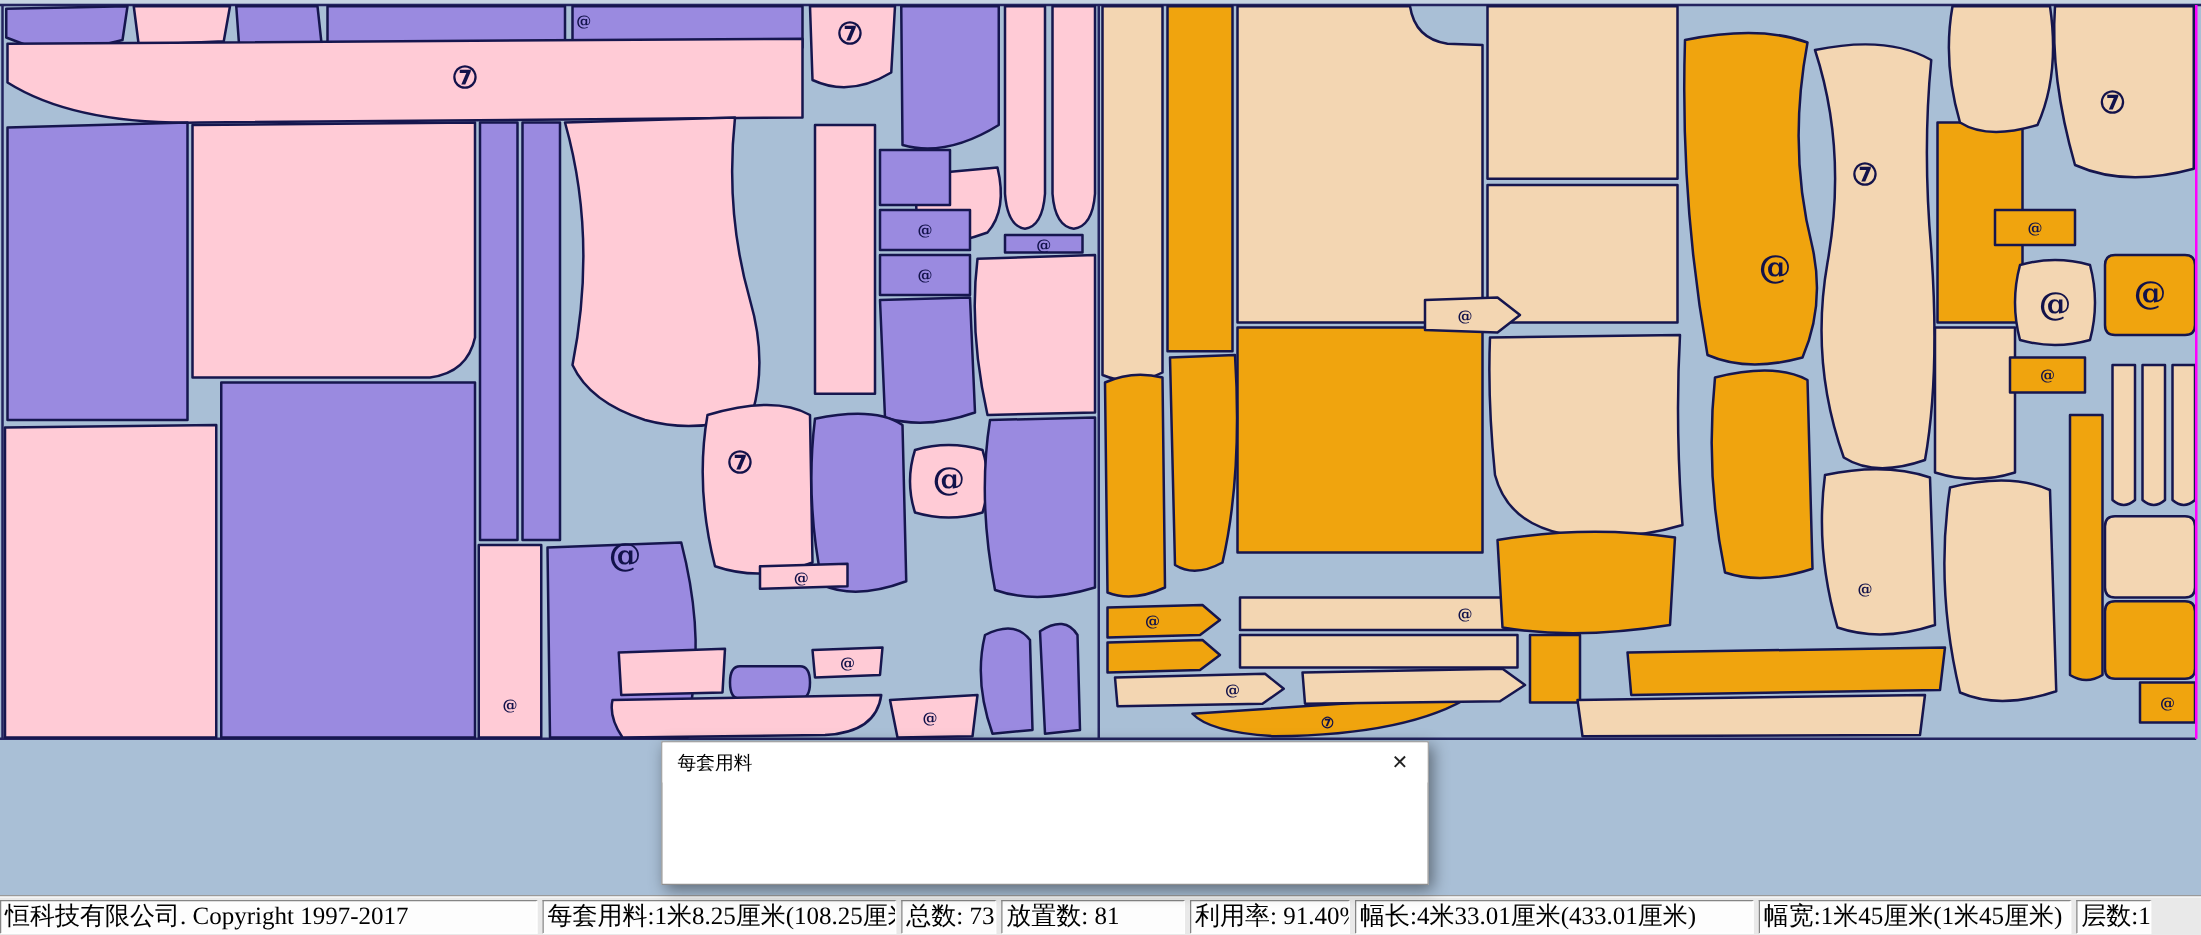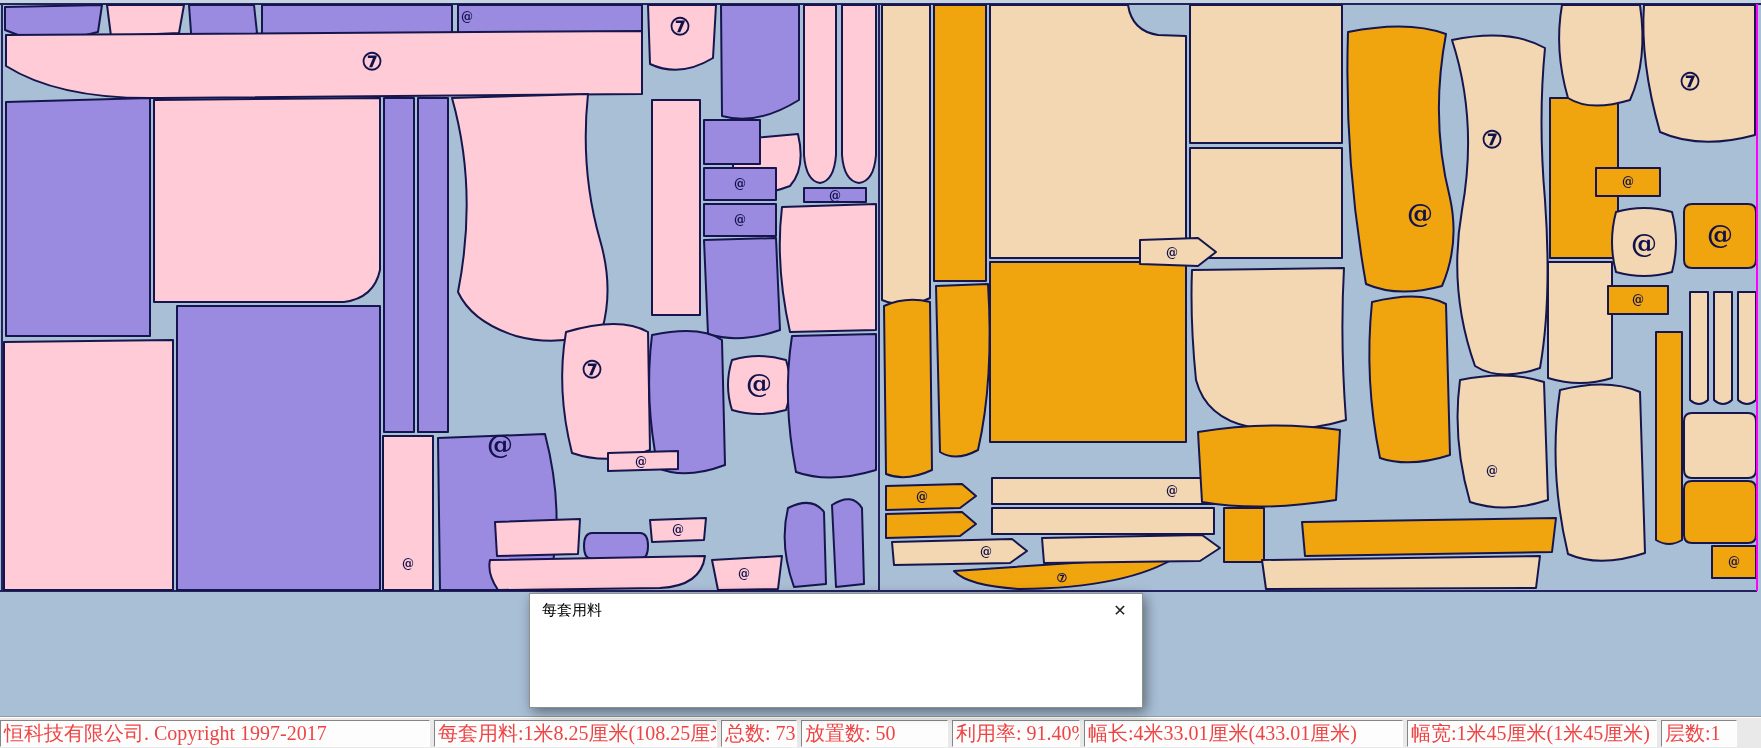--- a/index.html
+++ b/index.html
@@ -54,21 +54,21 @@
   .statusbar{
     position:absolute;left:0;top:716px;width:1761px;height:32px;
     background:#e9e9e9;border-top:1px solid #9a9a9a;box-sizing:border-box;
     box-shadow:inset 0 1px 0 #ffffff;
   }
   .sb-field{
     position:absolute;top:3px;height:27px;background:#fdfdfd;
     border:1px solid;border-color:#858585 #ffffff #ffffff #858585;
     box-sizing:border-box;overflow:hidden;white-space:nowrap;
     font-family:"Liberation Serif","DejaVu Serif",serif;
-    font-size:20px;line-height:25px;color:#ef4444;padding-left:3px;
+    font-size:20px;line-height:25px;color:#000000;padding-left:3px;
   }
 </style>
 </head>
 <body>
 
 <div class="canvas">
 <svg width="1761" height="716" viewBox="0 0 1761 716" xmlns="http://www.w3.org/2000/svg">
   <rect x="0" y="0" width="1761" height="716" fill="#a9bfd6"></rect>
   <rect x="0" y="0" width="1761" height="3" fill="#c6d4e2"></rect>
   <line x1="0" y1="4" x2="1761" y2="4" stroke="#23235f" stroke-width="2"></line>
@@ -199,19 +199,19 @@
   <div class="dialog-title">
     <span>每套用料</span>
     <span class="dialog-close">✕</span>
   </div>
 </div>
 
 <div class="statusbar" id="statusbar">
     <div class="sb-field" style="left: 0px; width: 430px;">恒科技有限公司. Copyright 1997-2017</div>
     <div class="sb-field" style="left: 434px; width: 283px;">每套用料:1米8.25厘米(108.25厘米)</div>
     <div class="sb-field" style="left: 721px; width: 76px;">总数: 73</div>
-    <div class="sb-field" style="left: 801px; width: 147px;">放置数: 50</div>
+    <div class="sb-field" style="left: 801px; width: 147px;">放置数: 81</div>
     <div class="sb-field" style="left: 952px; width: 128px;">利用率: 91.40%</div>
     <div class="sb-field" style="left: 1084px; width: 319px;">幅长:4米33.01厘米(433.01厘米)</div>
     <div class="sb-field" style="left: 1407px; width: 250px;">幅宽:1米45厘米(1米45厘米)</div>
-    <div class="sb-field" style="left: 1661px; width: 76px;">层数:1</div>
+    <div class="sb-field" style="left: 1661px; width: 60px;">层数:1</div>
     <div class="sb-field" style="left: 1797px; width: 38px;">厘米</div>
   </div>
 
 </body></html>

